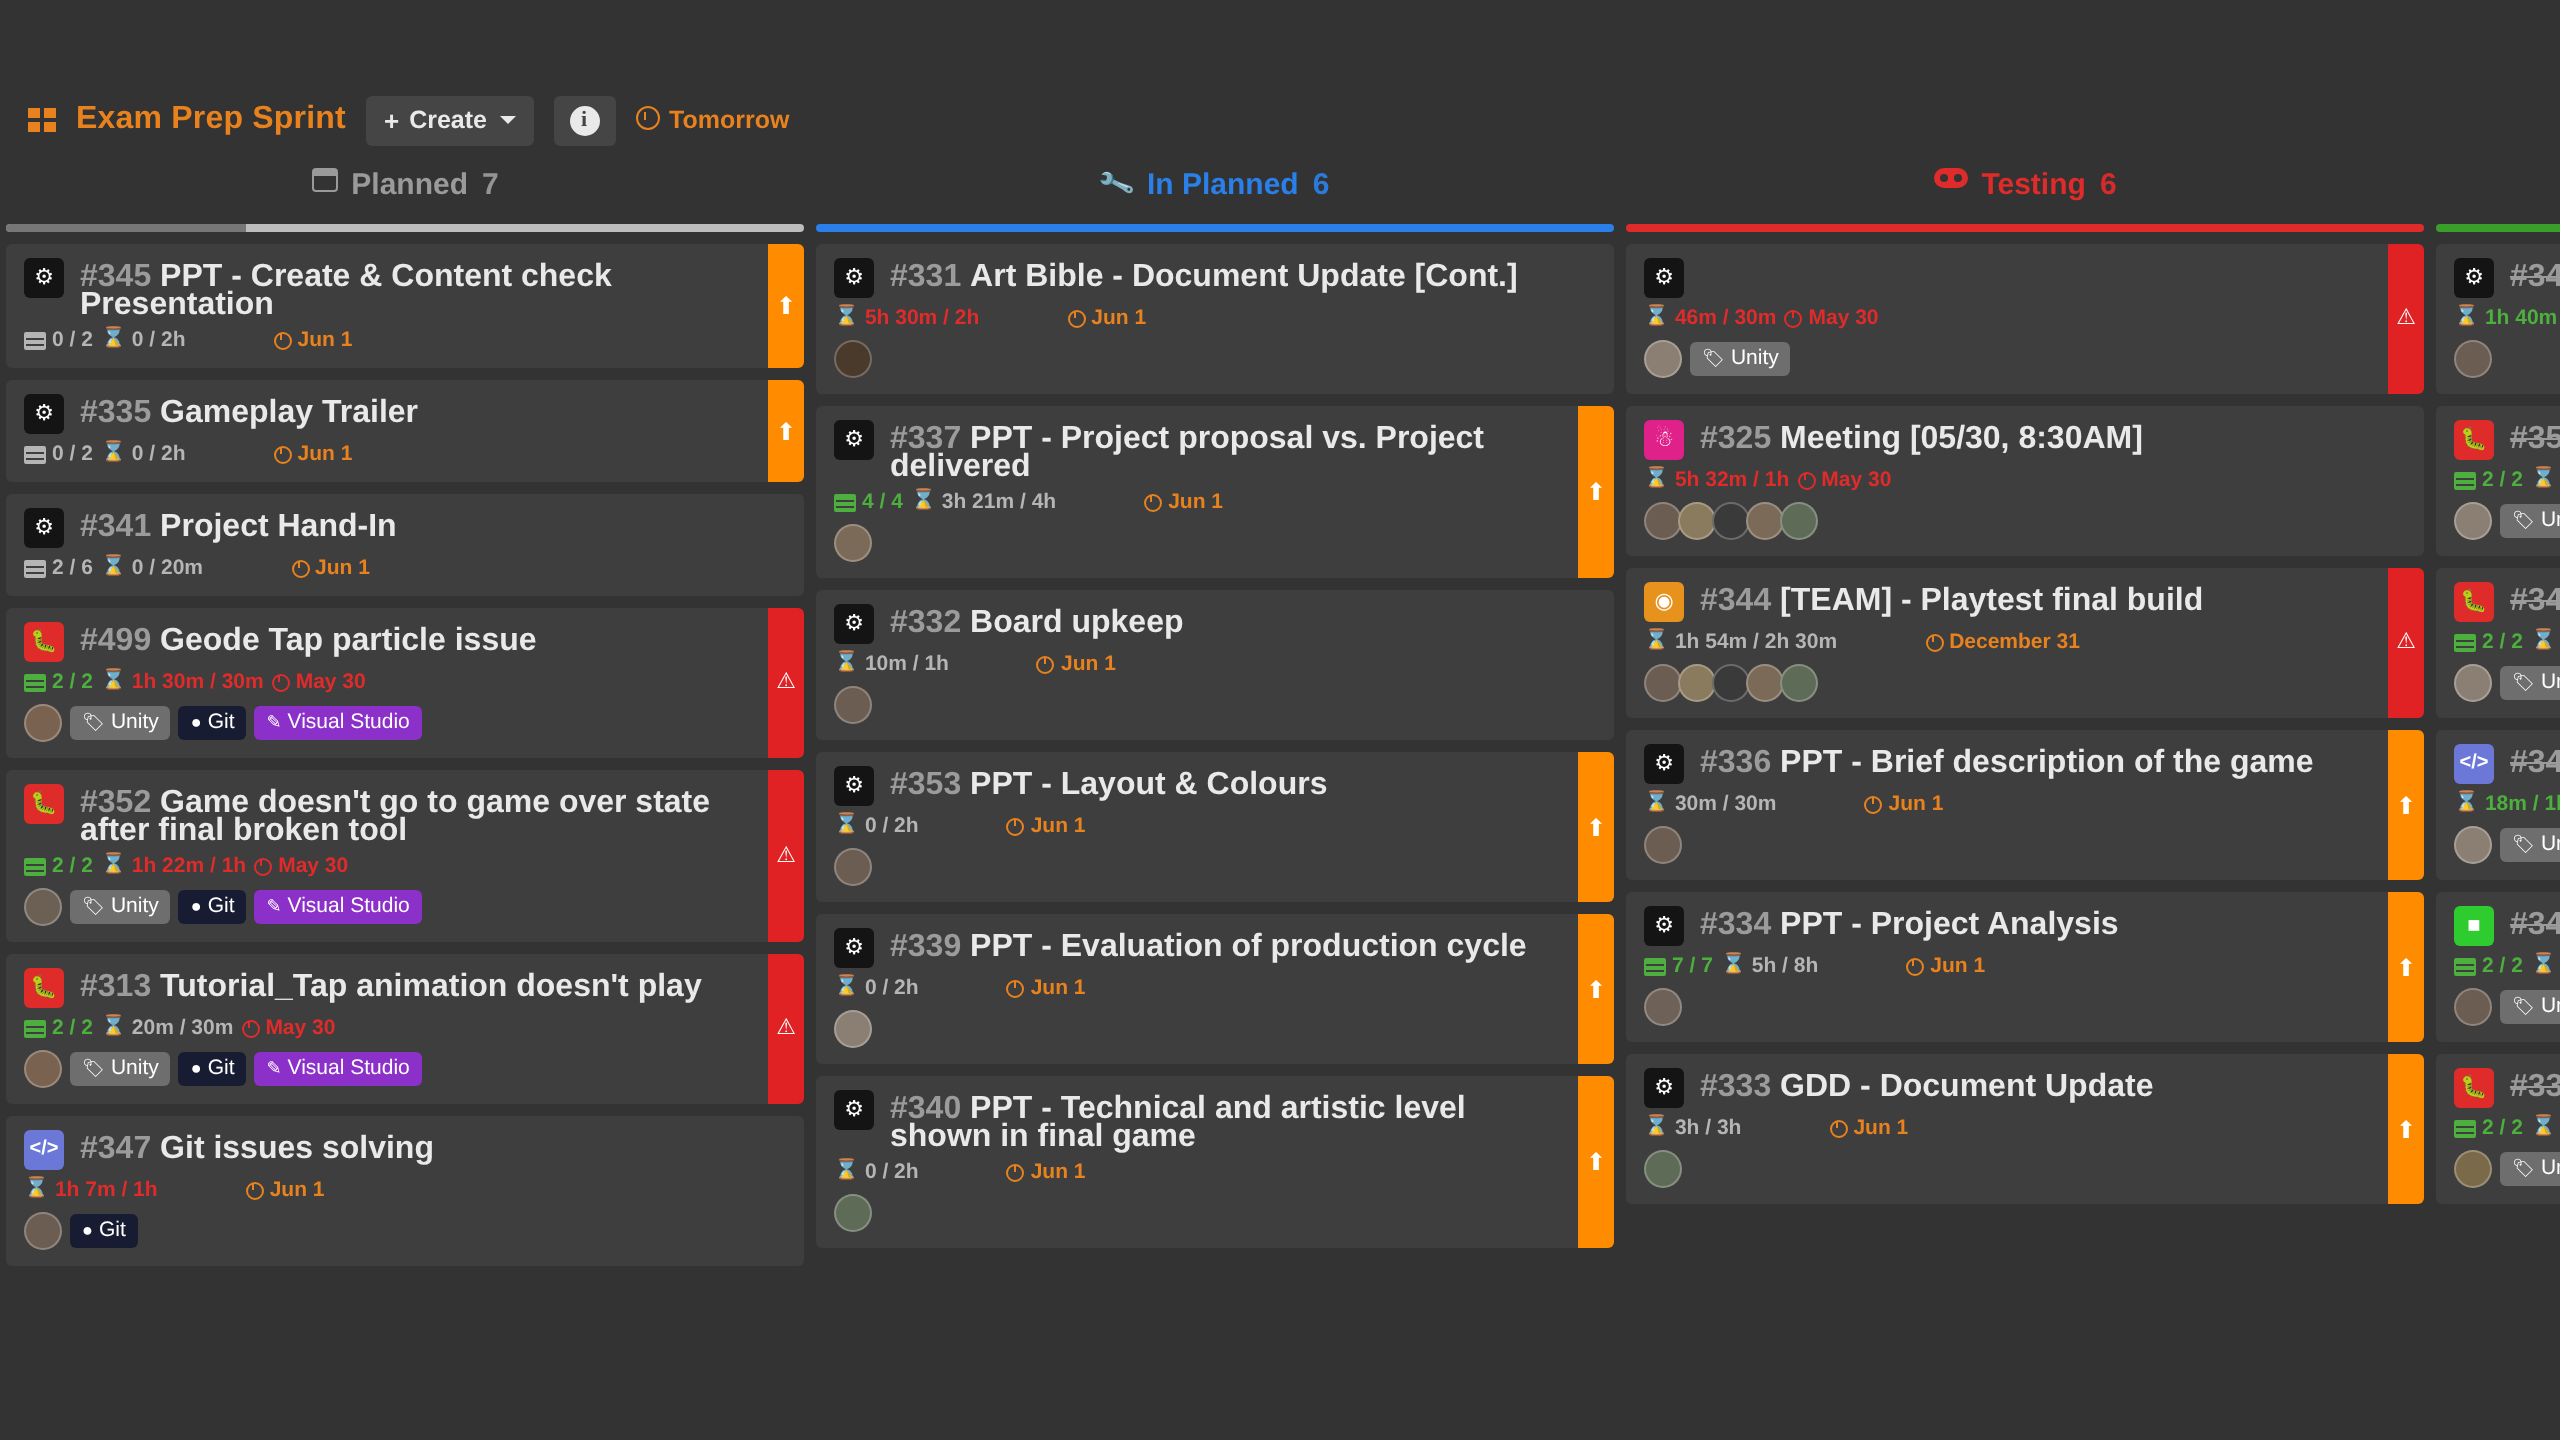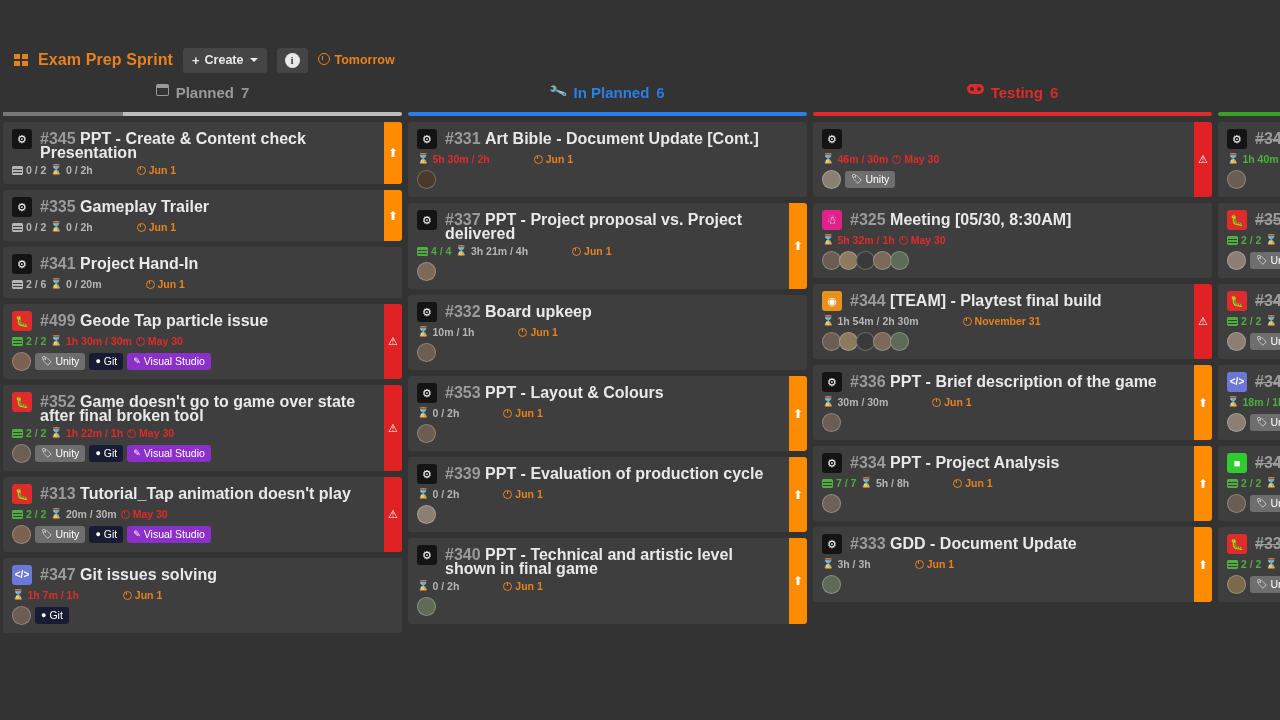--- a/index.html
+++ b/index.html
@@ -640,21 +640,21 @@
             <span class="type-ic ic-play">◉</span>
             <div class="card-title"><span class="id">#344</span> <span class="tx">[TEAM] - Playtest final build</span></div>
           </div>
           <div class="card-row2">
             <span class="meta n">
               <span class="hour-ic">⌛</span>
               <span>1h 54m / 2h 30m</span>
             </span>
             <span class="meta o">
               <span class="due-ic"></span>
-              <span>November 31</span>
+              <span>December 31</span>
             </span>
           </div>
           <div class="card-row3">
             <span class="ava" style="background:#6b5d52"></span>
             <span class="ava" style="background:#8a7a5e"></span>
             <span class="ava" style="background:#3a3a3a"></span>
             <span class="ava" style="background:#7b6a58"></span>
             <span class="ava" style="background:#5e6b56"></span>
           </div>
           <div class="side side-red">

